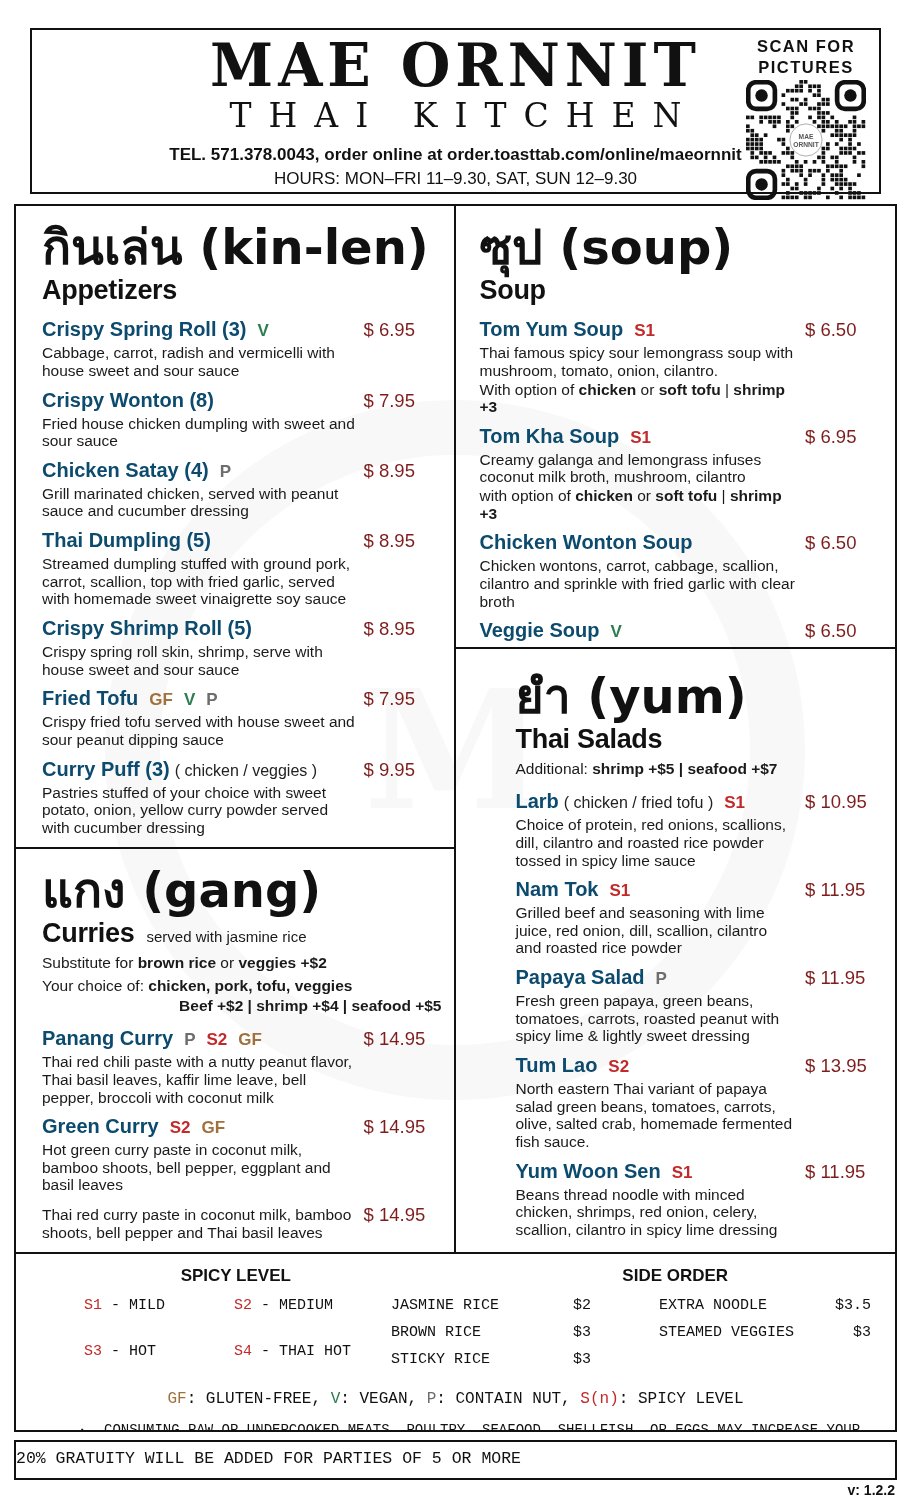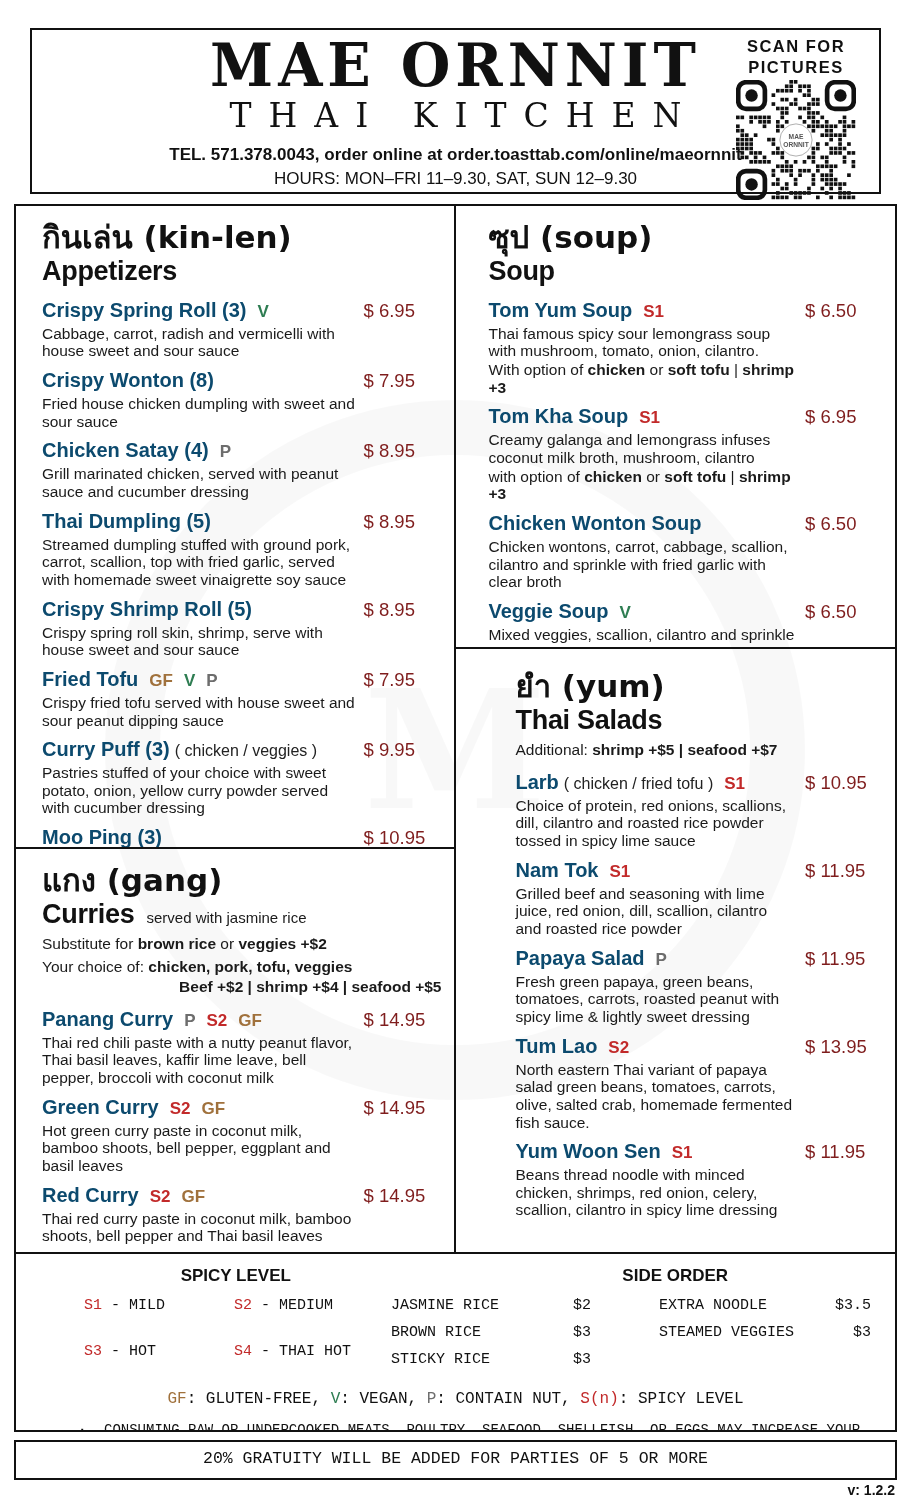--- a/index.html
+++ b/index.html
@@ -12,34 +12,34 @@
   .wm-text{position:absolute;inset:0;display:flex;flex-direction:column;align-items:center;justify-content:center;
            font-family:"DejaVu Serif",serif;font-weight:bold;font-size:165px;line-height:.95;color:rgba(0,0,0,0.028);}
   .content{position:relative;z-index:1;}
   
   .header-box{margin:28px 30px 0;height:162px;border:2px solid #111;position:relative;background:transparent;}
   .header-center{width:100%;height:100%;display:flex;flex-direction:column;align-items:center;justify-content:center;padding-top:2px;box-sizing:border-box;}
   .brand-title{font-family:"DejaVu Serif",serif;font-weight:bold;font-size:57px;letter-spacing:5px;line-height:1;transform:scaleY(1.05);}
   .brand-sub{font-family:"DejaVu Serif",serif;font-size:33px;letter-spacing:17px;margin-top:6px;line-height:1;text-indent:17px;}
   .tel-line{font-size:17px;font-weight:600;margin-top:13px;}
   .hours-line{font-size:17px;font-weight:400;margin-top:4px;}
-  .qr-block{position:absolute;top:6px;right:14px;width:138px;text-align:center;}
+  .qr-block{position:absolute;top:6px;right:4px;width:138px;text-align:center;}
   .qr-caption{font-weight:bold;font-size:16.5px;letter-spacing:1.5px;line-height:1.25;}
   .qr{width:120px;height:120px;margin-top:3px;}
   
   .menu-box{margin:10px 14px 0;border:2px solid #111;background:transparent;}
   .columns{display:flex;height:1046px;}
   .col{width:50%;display:flex;flex-direction:column;box-sizing:border-box;}
   .col-left{border-right:2px solid #111;}
   .box{overflow:hidden;box-sizing:border-box;padding:14px 12px 0 26px;}
   .box-appetizers{height:643px;border-bottom:2px solid #111;}
-  .box-soup{height:443px;border-bottom:2px solid #111;padding-left:33px;}
+  .box-soup{height:443px;border-bottom:2px solid #111;padding-left:24px;}
   .box-curries,.box-yum{flex:1;}
   .box-yum{padding-left:20px;padding-top:20px;margin-left:40px;}
-  .thai-title{font-family:"DejaVu Sans",sans-serif;font-weight:bold;font-size:31px;line-height:1.15;}
+  .thai-title{font-family:"DejaVu Sans",sans-serif;font-weight:bold;font-size:48px;line-height:1.15;}
   .eng-row{margin-top:0;}
   .eng-title{font-size:27px;font-weight:800;letter-spacing:-.3px;}
   .sec-sub{font-size:15px;font-weight:400;margin-left:12px;color:#1a1a1a;}
   .sec-head{margin-bottom:12px;}
   .intro-line{font-size:15.5px;margin-top:5px;color:#1a1a1a;}
   .intro-line.indent{margin-left:112px;margin-top:2px;text-align:right;}
   .item{display:flex;align-items:flex-start;margin-bottom:9px;}
   .item-body{flex:1;padding-right:8px;}
   .item-title{font-size:20px;line-height:1.15;}
   .item-name{font-weight:800;color:#0c4a6e;}
@@ -63,21 +63,21 @@
   .sp-label{margin-left:9px;}
   .sides1{margin-left:35px;width:200px;}
   .sides2{margin-left:68px;width:212px;}
   .side-row{display:flex;justify-content:space-between;margin-bottom:10px;}
   .legend-line{text-align:center;margin-top:12px;font-size:16px;}
   .notes{margin:12px 0 0 62px;font-size:14px;width:812px;}
   .note{display:flex;line-height:1.5;}
   .nbul{width:26px;flex:none;}
   .nbul::before{content:"·";font-weight:bold;}
   
-  .gratuity-box{margin:8px 14px 0;border:2px solid #111;height:36px;line-height:34px;text-align:center;
+  .gratuity-box{margin:8px 14px 0;border:2px solid #111;height:36px;line-height:34px;
                 font-family:"Liberation Mono","DejaVu Sans Mono",monospace;font-size:16.5px;background:transparent;}
   .version{margin:2px 16px 0;text-align:right;font-weight:bold;font-size:14px;}
 </style>
 </head>
 <body>
 
 <div class="watermark">
   <div class="wm-ring"></div>
   <div class="wm-text">
       <span>M</span>
@@ -442,21 +442,20 @@
               <div class="item-body">
                 <div class="item-title"><span class="item-name">Green Curry</span><span class="badge c-spicy">S2</span><span class="badge c-gluten_free">GF</span></div>
                 <div class="item-desc">
                   <div class="dline"><span>Hot green curry paste in coconut milk, bamboo shoots, bell pepper, eggplant and basil leaves</span></div>
                 </div>
               </div>
               <div class="item-price">$ 14.95</div>
             </div>
             <div class="item">
               <div class="item-body">
-                <div class="item-title"><span class="item-name">Red Curry</span><span class="badge c-spicy">S2</span><span class="badge c-gluten_free">GF</span></div>
                 <div class="item-desc">
                   <div class="dline"><span>Thai red curry paste in coconut milk, bamboo shoots, bell pepper and Thai basil leaves</span></div>
                 </div>
               </div>
               <div class="item-price">$ 14.95</div>
             </div>
           </section>
       </div>
       <div class="col col-right">
         <section class="box box-soup">

